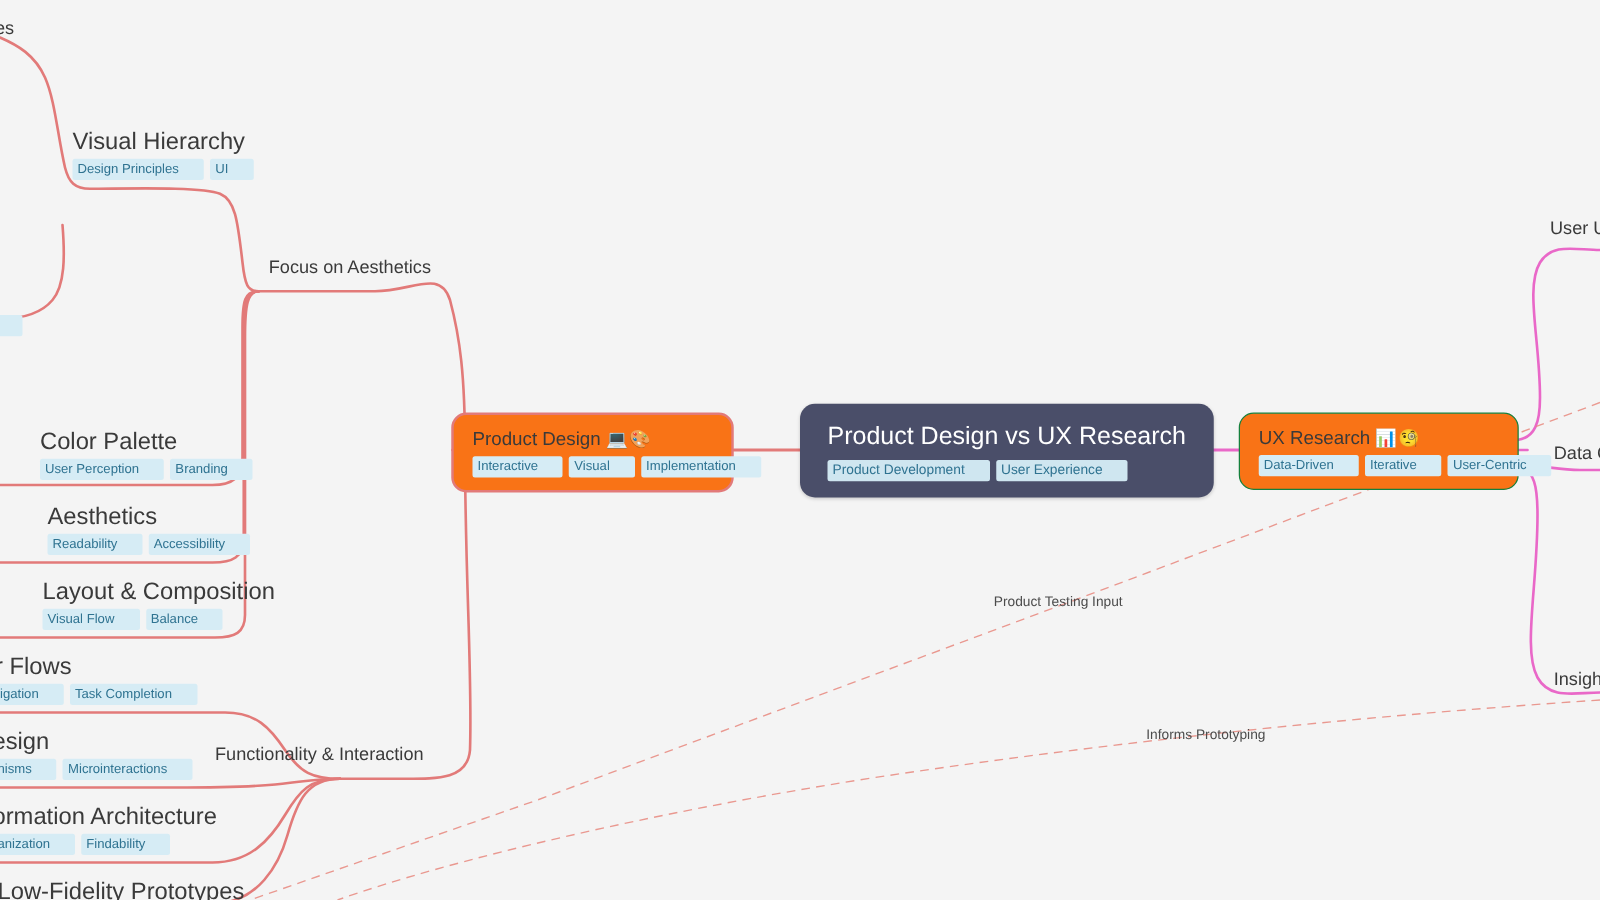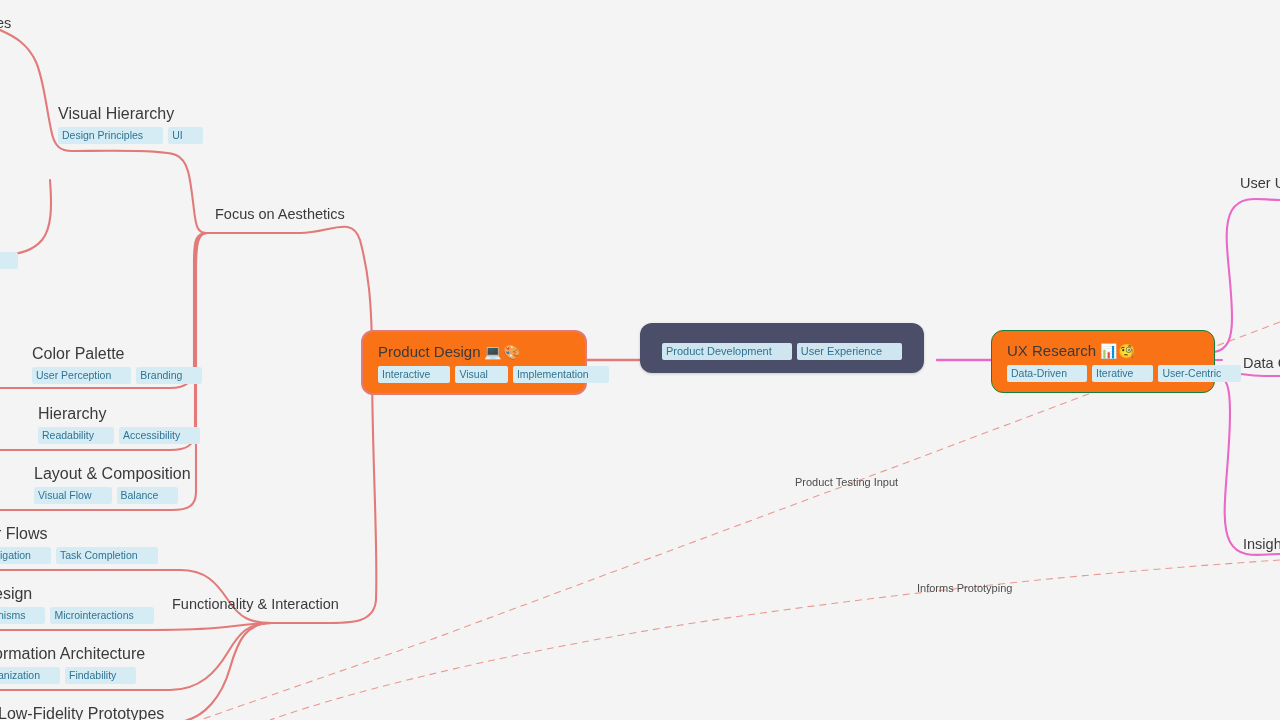--- a/index.html
+++ b/index.html
@@ -92,21 +92,21 @@
     position: absolute;
     font-size: 14.5px;
     color: #3a3a3a;
     white-space: nowrap;
     line-height: 19px;
   }
 
   .leaf {
     position: absolute;
   }
-  .leaf .node-title { font-size: 16px; }
+  .leaf .node-title { font-size: 19px; }
 
   .xlink-label {
     position: absolute;
     font-size: 11px;
     color: #4c4c4c;
     white-space: nowrap;
     background: transparent;
   }
 
   .emoji {
@@ -163,20 +163,21 @@
       <path d="M 1214 372 C 1228 376 1230 390 1230 412 C 1230 470 1218 520 1230 542 C 1240 560 1260 554 1280 554"></path>
     </g>
 
     <g fill="none" stroke="#e8897f" stroke-width="1.1" stroke-dasharray="7 5" opacity="0.85">
       <path d="M 1280 322 L 860 480 L 430 640 L 200 720"></path>
       <path d="M 1280 560 C 1100 572 900 592 700 622 C 520 650 360 688 270 720"></path>
     </g>
   </svg>
 
   <div class="root-node" style="left:640px; top:323px;">
+    <div class="root-title">Product Design vs UX Research</div>
     <div class="tags">
       <span class="tag">Product Development</span>
       <span class="tag">User Experience</span>
     </div>
   </div>
 
   <div class="branch-node left" style="left:361px; top:330px; width:226px;">
     <div class="node-title">
       <span>Product Design</span>
       <span class="emoji">💻🎨</span>
@@ -214,21 +215,21 @@
 
   <div class="leaf" style="left:32px; top:344px;">
     <div class="node-title">Color Palette</div>
     <div class="tags">
       <span class="tag">User Perception</span>
       <span class="tag">Branding</span>
     </div>
   </div>
 
   <div class="leaf" style="left:38px; top:404px;">
-    <div class="node-title">Hierarchy</div>
+    <div class="node-title">Aesthetics</div>
     <div class="tags">
       <span class="tag">Readability</span>
       <span class="tag">Accessibility</span>
     </div>
   </div>
 
   <div class="leaf" style="left:34px; top:464px;">
     <div class="node-title">Layout &amp; Composition</div>
     <div class="tags">
       <span class="tag">Visual Flow</span>

